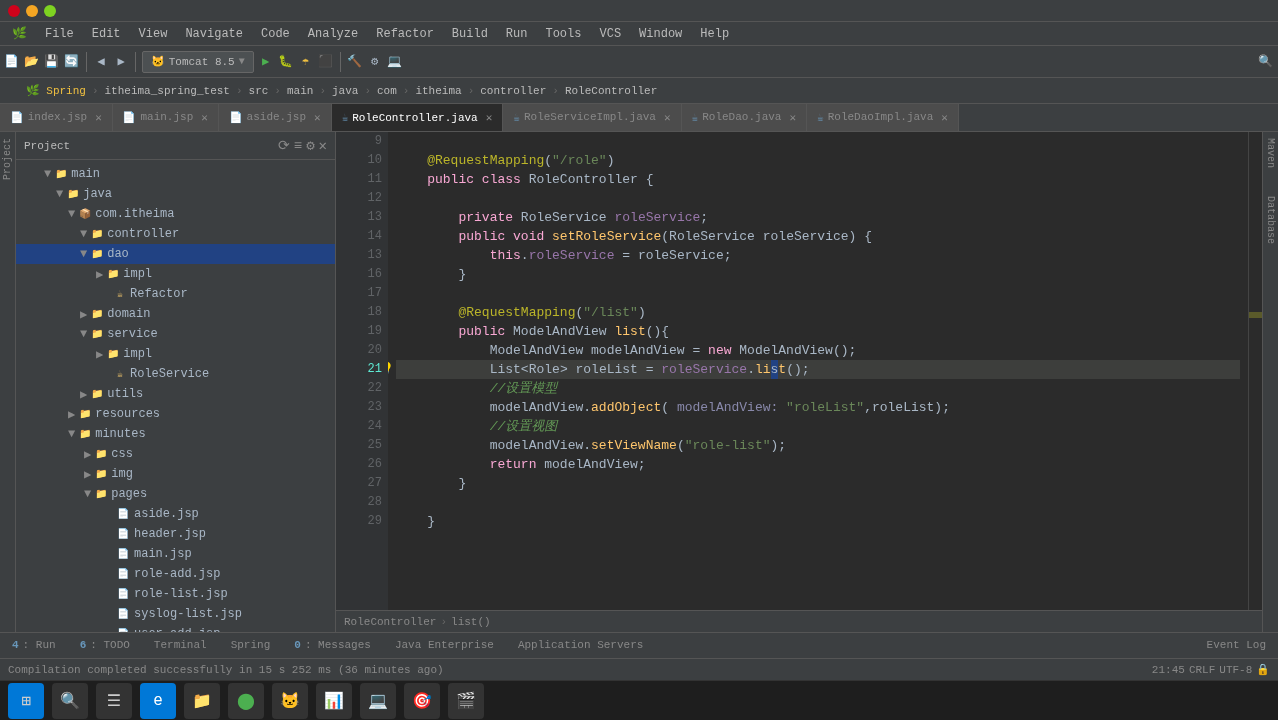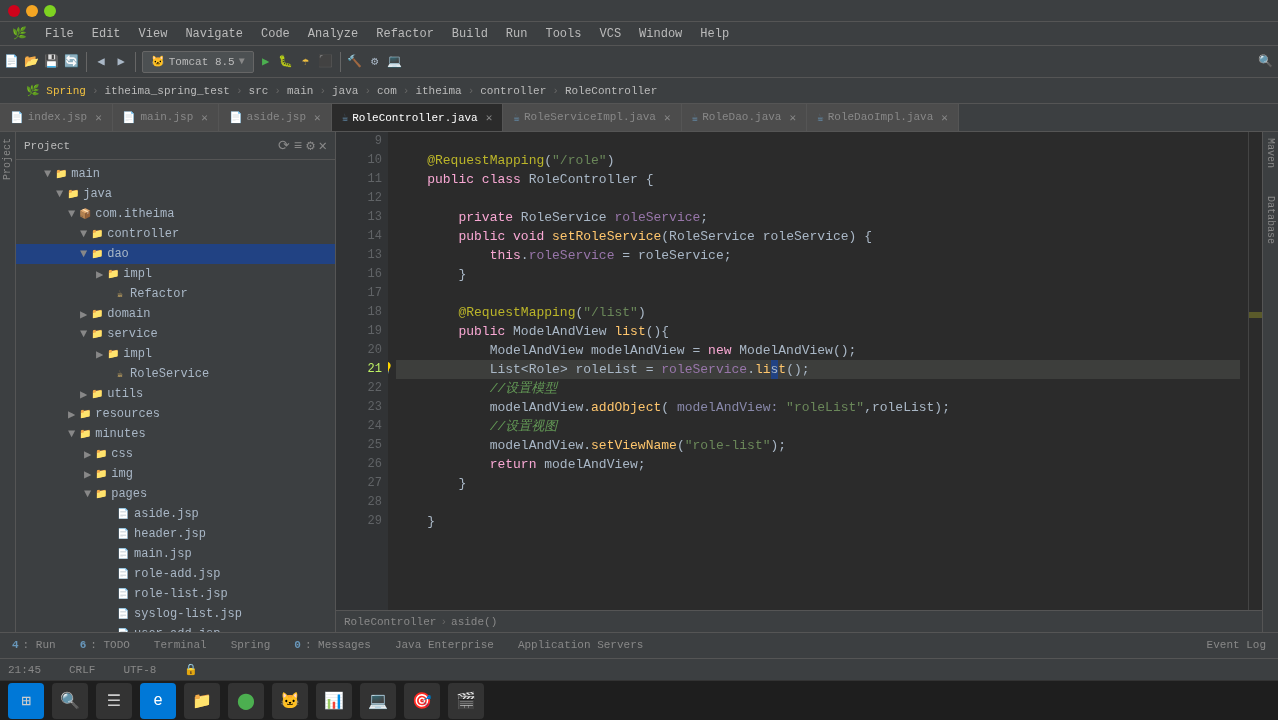--- a/index.html
+++ b/index.html
@@ -68,21 +68,21 @@
     .method { color: #ffc66d; }
     .field { color: #9876aa; }
     .plain { color: #a9b7c6; }
 
     
     .bottom-breadcrumb { height: 22px; background: #3c3f41; border-top: 1px solid #555; display: flex; align-items: center; padding: 0 8px; font-size: 11px; color: #888; gap: 4px; }
 
     
     .status-bar { height: 22px; background: #3c3f41; border-top: 1px solid #555; display: flex; align-items: center; padding: 0 8px; font-size: 11px; color: #888; gap: 8px; }
     .status-left { display: flex; align-items: center; gap: 8px; flex: 1; }
-    .status-right { display: flex; align-items: center; gap: 28px; }
+    .status-right { display: flex; align-items: center; gap: 4px; }
     .status-item { display: flex; align-items: center; gap: 4px; cursor: pointer; }
 
     
     .bottom-tabs { height: 26px; background: #3c3f41; border-top: 1px solid #555; display: flex; align-items: end; }
     .bottom-tab { padding: 4px 12px; font-size: 11px; color: #888; cursor: pointer; display: flex; align-items: center; gap: 4px; height: 26px; }
     .bottom-tab .tab-num { color: #6897bb; font-weight: bold; }
 
     
     .line-21 { background: #3d4040; }
 
@@ -364,21 +364,21 @@
         <div>11</div>
         <div>12</div>
         <div>13</div>
         <div>14</div>
         <div>13</div>
         <div>16</div>
         <div>17</div>
         <div>18</div>
         <div>19</div>
         <div>20</div>
-        <div style="color:#bef264;">21</div>
+        <div style="color:#5eead4;">21</div>
         <div>22</div>
         <div>23</div>
         <div>24</div>
         <div>25</div>
         <div>26</div>
         <div>27</div>
         <div>28</div>
         <div>29</div>
       </div>
       <div class="code-content">
@@ -462,21 +462,21 @@
       </div>
 
       <div style="width:14px;background:#2b2b2b;border-left:1px solid #444;flex-shrink:0;">
         <div style="width:100%;height:6px;background:#5a5a2a;margin-top:180px;"></div>
       </div>
     </div>
 
     <div class="bottom-breadcrumb">
       <span style="color:#888;cursor:pointer;">RoleController</span>
       <span style="color:#666;">›</span>
-      <span style="color:#888;cursor:pointer;">aside()</span>
+      <span style="color:#888;cursor:pointer;">list()</span>
     </div>
   </div>
 
   <div style="width:16px;background:#3c3f41;border-left:1px solid #555;display:flex;flex-direction:column;align-items:center;padding:2px 0;gap:4px;">
     <span style="font-size:10px;color:#888;writing-mode:vertical-lr;margin-top:4px;">Maven</span>
     <span style="font-size:10px;color:#888;writing-mode:vertical-lr;margin-top:24px;">Database</span>
   </div>
 </div>
 
 <div class="bottom-tabs">
@@ -504,20 +504,23 @@
   <div class="bottom-tab">
     <span>Application Servers</span>
   </div>
   <div style="flex:1;"></div>
   <div class="bottom-tab">
     <span>Event Log</span>
   </div>
 </div>
 
 <div class="status-bar">
+  <div class="status-left">
+    <span>Compilation completed successfully in 15 s 252 ms (36 minutes ago)</span>
+  </div>
   <div class="status-right">
     <span class="status-item">
       <span>21:45</span>
     </span>
     <span class="status-item">
       <span>CRLF</span>
     </span>
     <span class="status-item">
       <span>UTF-8</span>
     </span>

